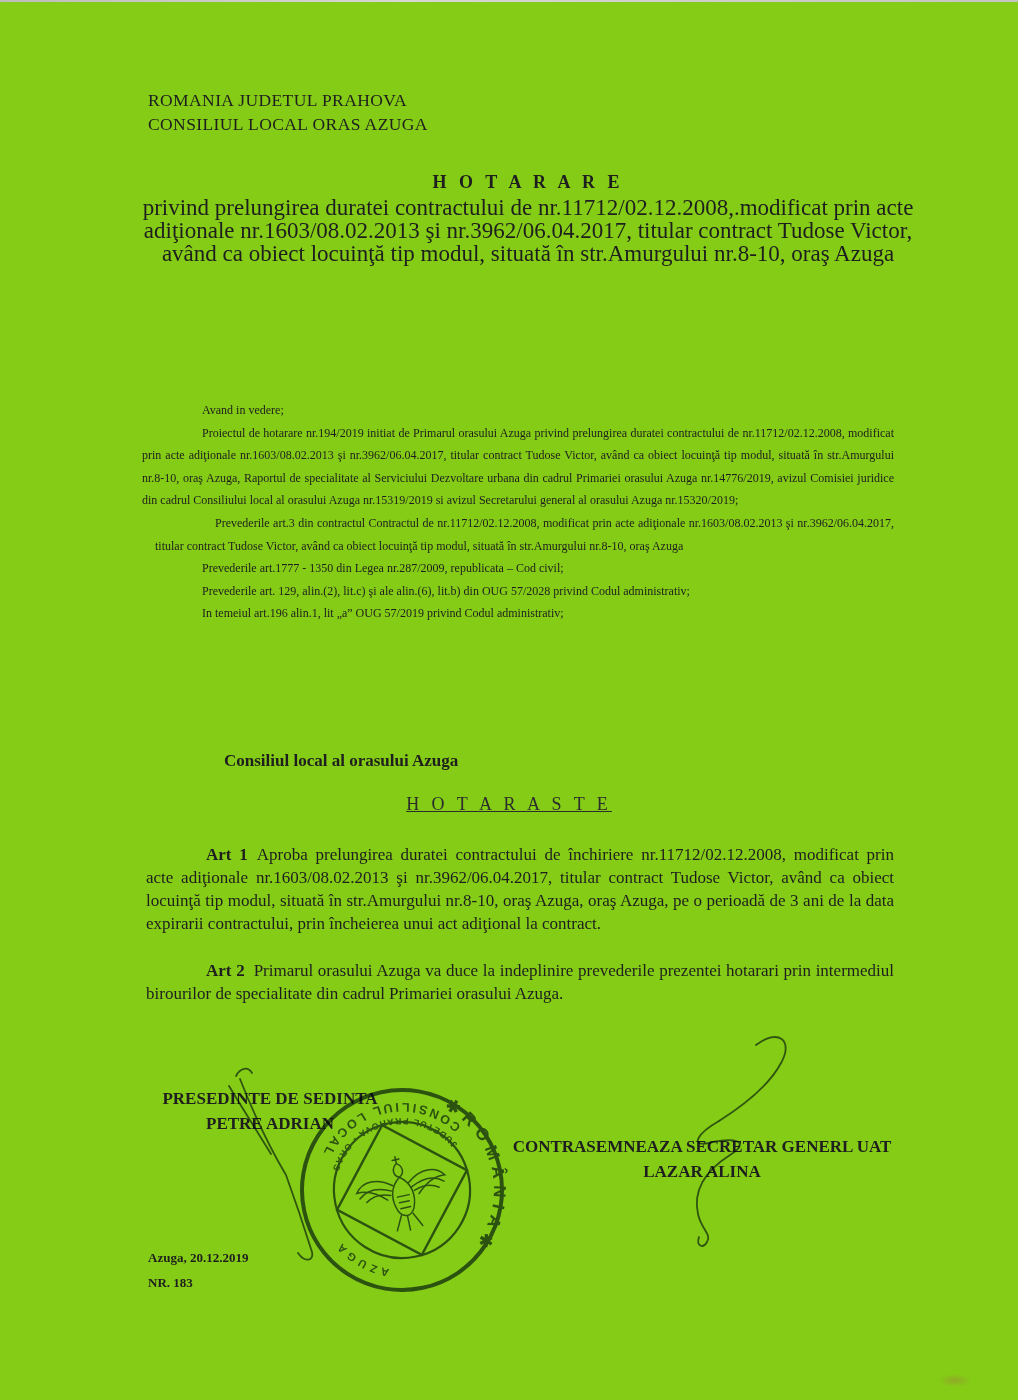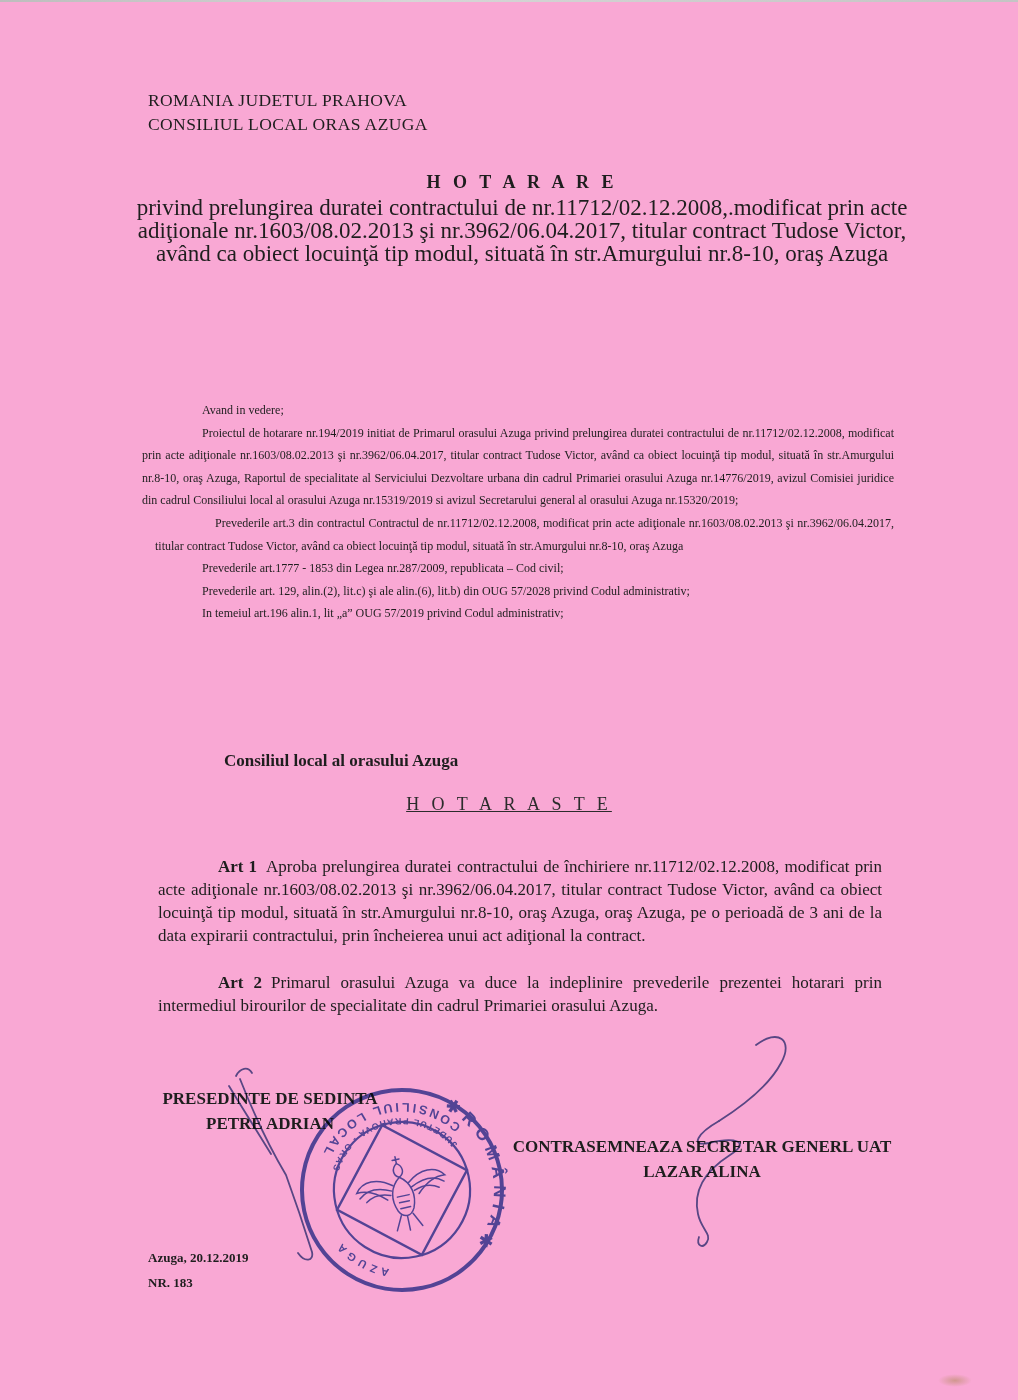--- a/index.html
+++ b/index.html
@@ -1,34 +1,34 @@
 <!DOCTYPE html>
 <html><head>
 <meta charset="utf-8">
 <style>
   html, body { margin: 0; padding: 0; background: #ffffff; }
   .page {
     position: relative;
     width: 1018px;
     height: 1400px;
-    background: #f9a8d4;
+    background: #84cc16;
     font-family: "Liberation Serif", serif;
     color: #1e1e1e;
     overflow: hidden;
   }
   .scan-top {
     position: absolute; top: 0; left: 0; right: 0; height: 2px;
     background: linear-gradient(to right, #bdbdbd, #d6d6d6 40%, #c4c4c4);
   }
   .letterhead {
     position: absolute; top: 88px; left: 148px;
     font-size: 17.5px; line-height: 24px; letter-spacing: 0.4px;
   }
   .title-block {
-    position: absolute; top: 172px; left: 126px; width: 792px;
+    position: absolute; top: 172px; left: 132px; width: 792px;
     text-align: center;
   }
   .doc-title {
     font-weight: bold; font-size: 18px; letter-spacing: 4px; margin-bottom: 3px;
   }
   .doc-subtitle {
     font-size: 23px; line-height: 23px;
   }
   .preamble {
     position: absolute; top: 399px; left: 142px; width: 752px;
@@ -42,21 +42,21 @@
     font-weight: bold; font-size: 17px;
   }
   .decision-heading {
     position: absolute; top: 794px; left: 0; width: 1018px;
     text-align: center; font-size: 18px; letter-spacing: 4px; color: #2c2c2c; text-decoration: underline;
   }
   .articles {
     position: absolute; top: 839px; left: 142px; width: 756px;
     font-size: 17px; line-height: 23px;
   }
-  .articles p { margin: 16px; text-align: justify; text-indent: 60px; }
+  .articles p { margin: 4px; text-align: justify; text-indent: 60px; }
   .articles p + p { margin-top: 24px; }
   .art-label { font-weight: bold; margin-right: 9px; }
   .sig-left {
     position: absolute; top: 1086px; left: 150px; width: 240px;
     text-align: center; font-weight: bold; font-size: 17px; line-height: 25px;
   }
   .sig-right {
     position: absolute; top: 1086px; left: 490px; width: 424px;
     text-align: center; font-weight: bold; font-size: 17px; line-height: 25px; margin-top: 48px;
   }
@@ -93,21 +93,21 @@
 
   <div class="title-block">
     <div class="doc-title">H O T A R A R E</div>
     <div class="doc-subtitle">privind prelungirea duratei contractului de nr.11712/02.12.2008,.modificat prin acte adiţionale nr.1603/08.02.2013 şi nr.3962/06.04.2017, titular contract Tudose Victor, având ca obiect locuinţă tip modul, situată în str.Amurgului nr.8-10, oraş Azuga</div>
   </div>
 
   <div class="preamble">
     <p class="intro">Avand in vedere;</p>
     <p>Proiectul de hotarare nr.194/2019 initiat de Primarul orasului Azuga privind prelungirea duratei contractului de nr.11712/02.12.2008, modificat prin acte adiţionale nr.1603/08.02.2013 şi nr.3962/06.04.2017, titular contract Tudose Victor, având ca obiect locuinţă tip modul, situată în str.Amurgului nr.8-10, oraş Azuga, Raportul de specialitate al Serviciului Dezvoltare urbana din cadrul Primariei orasului Azuga nr.14776/2019, avizul Comisiei juridice din cadrul Consiliului local al orasului Azuga nr.15319/2019 si avizul Secretarului general al orasului Azuga nr.15320/2019;</p>
     <p class="indent2">Prevederile art.3 din contractul Contractul de nr.11712/02.12.2008, modificat prin acte adiţionale nr.1603/08.02.2013 şi nr.3962/06.04.2017, titular contract Tudose Victor, având ca obiect locuinţă tip modul, situată în str.Amurgului nr.8-10, oraş Azuga</p>
-    <p>Prevederile art.1777 - 1853 din Legea nr.287/2009, republicata  –  Cod civil;</p>
+    <p>Prevederile art.1777 - 1350 din Legea nr.287/2009, republicata  –  Cod civil;</p>
     <p>Prevederile art. 129, alin.(2), lit.c) şi ale alin.(6), lit.b) din OUG 57/2028 privind Codul administrativ;</p>
     <p>In temeiul art.196 alin.1, lit „a” OUG 57/2019 privind Codul administrativ;</p>
   </div>
 
   <div class="council-line">Consiliul local al orasului Azuga</div>
 
   <div class="decision-heading">H O T A R A S T E</div>
 
   <div class="articles">
     <p>

